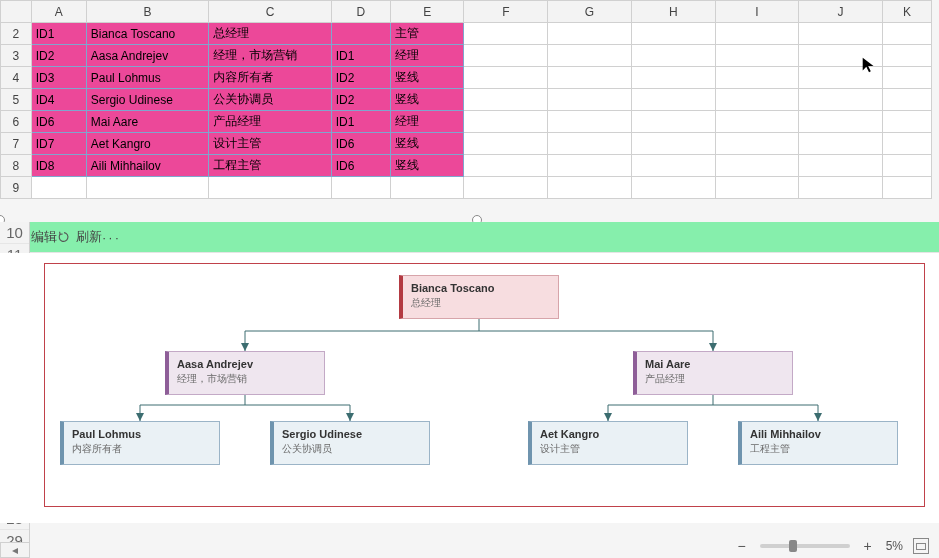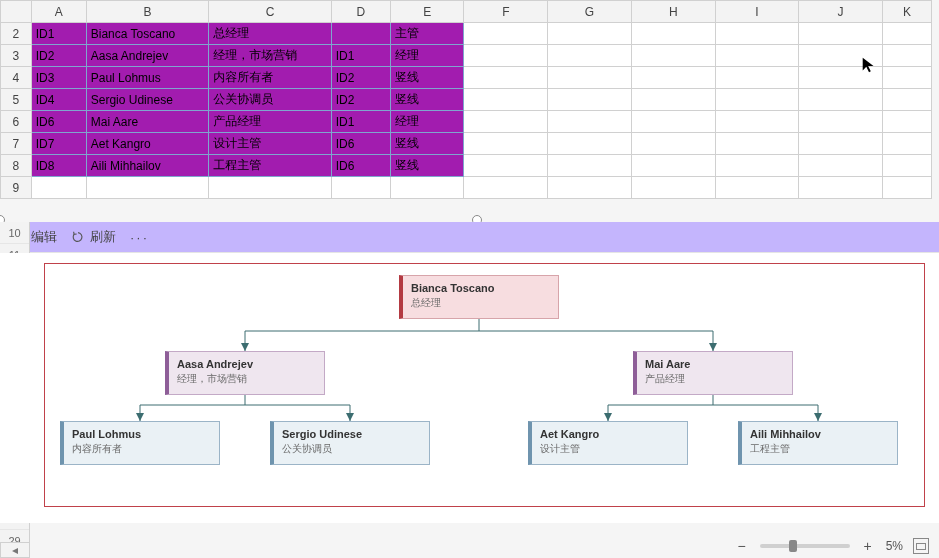--- a/index.html
+++ b/index.html
@@ -34,21 +34,21 @@
     color: #444;
   }
   table.grid td.rh {
     background: #f3f3f3;
     text-align: center;
     color: #444;
     width: 30px;
   }
   
   table.grid td.sel {
-    background: #a21caf;
+    background: #ec4899;
     border: 1px solid #7fa6ce;
   }
   
   col.cA { width: 54px; }
   col.cB { width: 120px; }
   col.cC { width: 120px; }
   col.cD { width: 58px; }
   col.cE { width: 72px; }
   col.cF, col.cG, col.cH, col.cI, col.cJ { width: 82px; }
   col.cK { width: 48px; }
@@ -58,23 +58,22 @@
     width: 10px; height: 10px;
     background: #fff;
     border: 1px solid #8a8a8a;
     border-radius: 50%;
   }
 
   
   .viz-bar {
     display: flex;
     align-items: center;
-    gap: 14px;
     padding: 6px 12px;
-    background: #c4b5fd;
+    background: #86efac;
     border-bottom: 1px solid #e5e5e5;
     color: #444;
     font-size: 13px;
   }
   .viz-bar .btn {
     display: flex;
     align-items: center;
     gap: 5px;
     cursor: pointer;
   }
@@ -159,21 +158,21 @@
     left: 0; top: 0; bottom: 0;
     width: 30px;
     background: #f3f3f3;
     border-right: 1px solid #d0d0d0;
   }
   .gutter div {
     height: 22px;
     border-bottom: 1px solid #e6e6e6;
     text-align: center;
     color: #666;
-    font-size: 11px;
+    font-size: 15px;
     line-height: 22px;
   }
 
   .sheet-area { height: 222px; overflow: hidden; position: relative; }
   .lower-area { position: relative; height: 336px; }
 
   .scroll-left-cap {
     position: absolute; left: 0; bottom: 0;
     width: 30px; height: 16px;
     background: #f3f3f3; border: 1px solid #d0d0d0;

